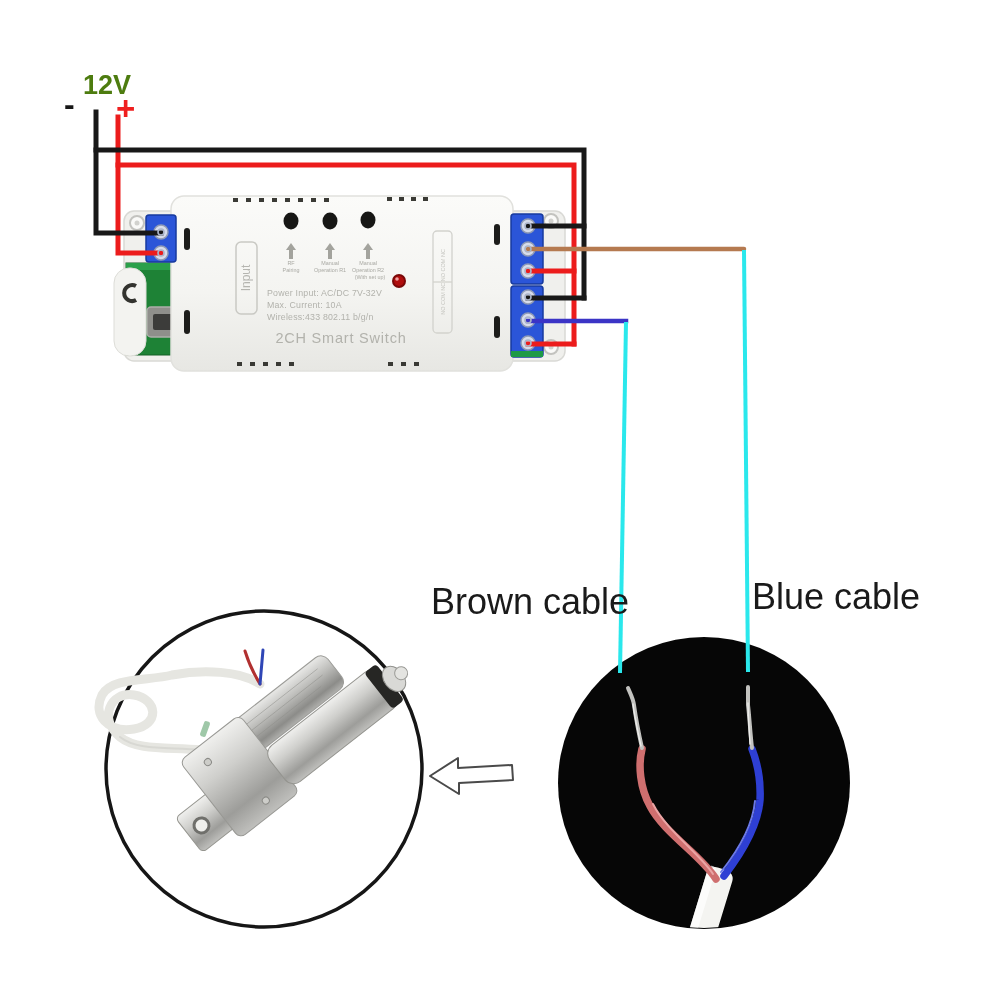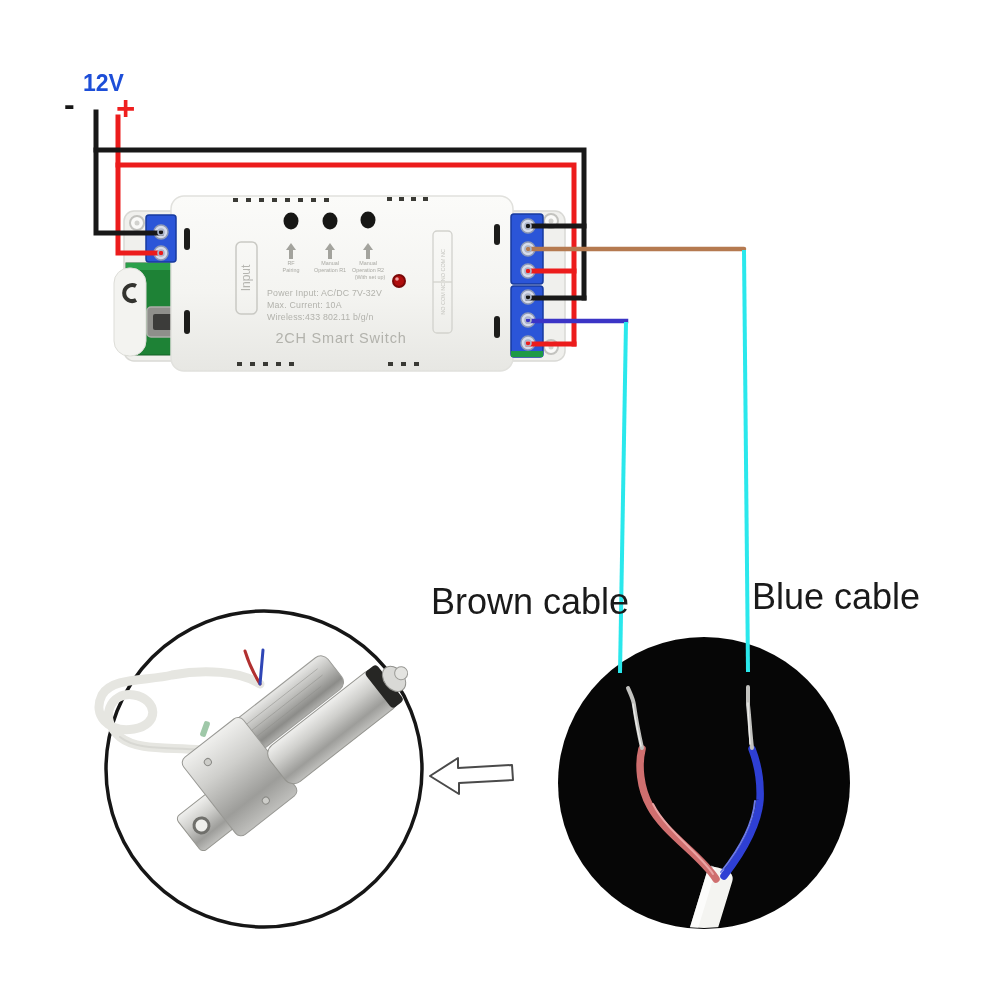--- a/index.html
+++ b/index.html
@@ -1,20 +1,20 @@
 <!DOCTYPE html>
 <html><head>
 <meta charset="utf-8">
 <style>
   html,body{margin:0;padding:0;background:#ffffff;}
   .canvas{position:relative;width:1000px;height:1000px;background:#ffffff;overflow:hidden;
           font-family:"Liberation Sans",sans-serif;}
   .canvas svg{position:absolute;left:0;top:0;}
   .ovl{position:absolute;white-space:pre;line-height:1;}
-  .lbl-12v{left:83px;top:72px;font-size:23px;color:#1d4ed8;font-weight:600;}
+  .lbl-12v{left:83px;top:72px;font-size:27px;color:#4d7c0f;font-weight:600;}
   .lbl-neg{left:64px;top:88px;font-size:32px;color:#161616;font-weight:700;}
   .lbl-pos{left:116px;top:92px;font-size:33px;color:#ef1f1f;font-weight:600;}
   .lbl-cable{font-size:36px;color:#1a1a1a;letter-spacing:0px;}
   .lbl-brown{left:431px;top:584px;}
   .lbl-blue{left:752px;top:579px;}
   svg text{font-family:"Liberation Sans",sans-serif;}
   .devtext{fill:#b2b2ac;}
   .tinytext{fill:#a9a9a3;}
 </style>
 </head>

